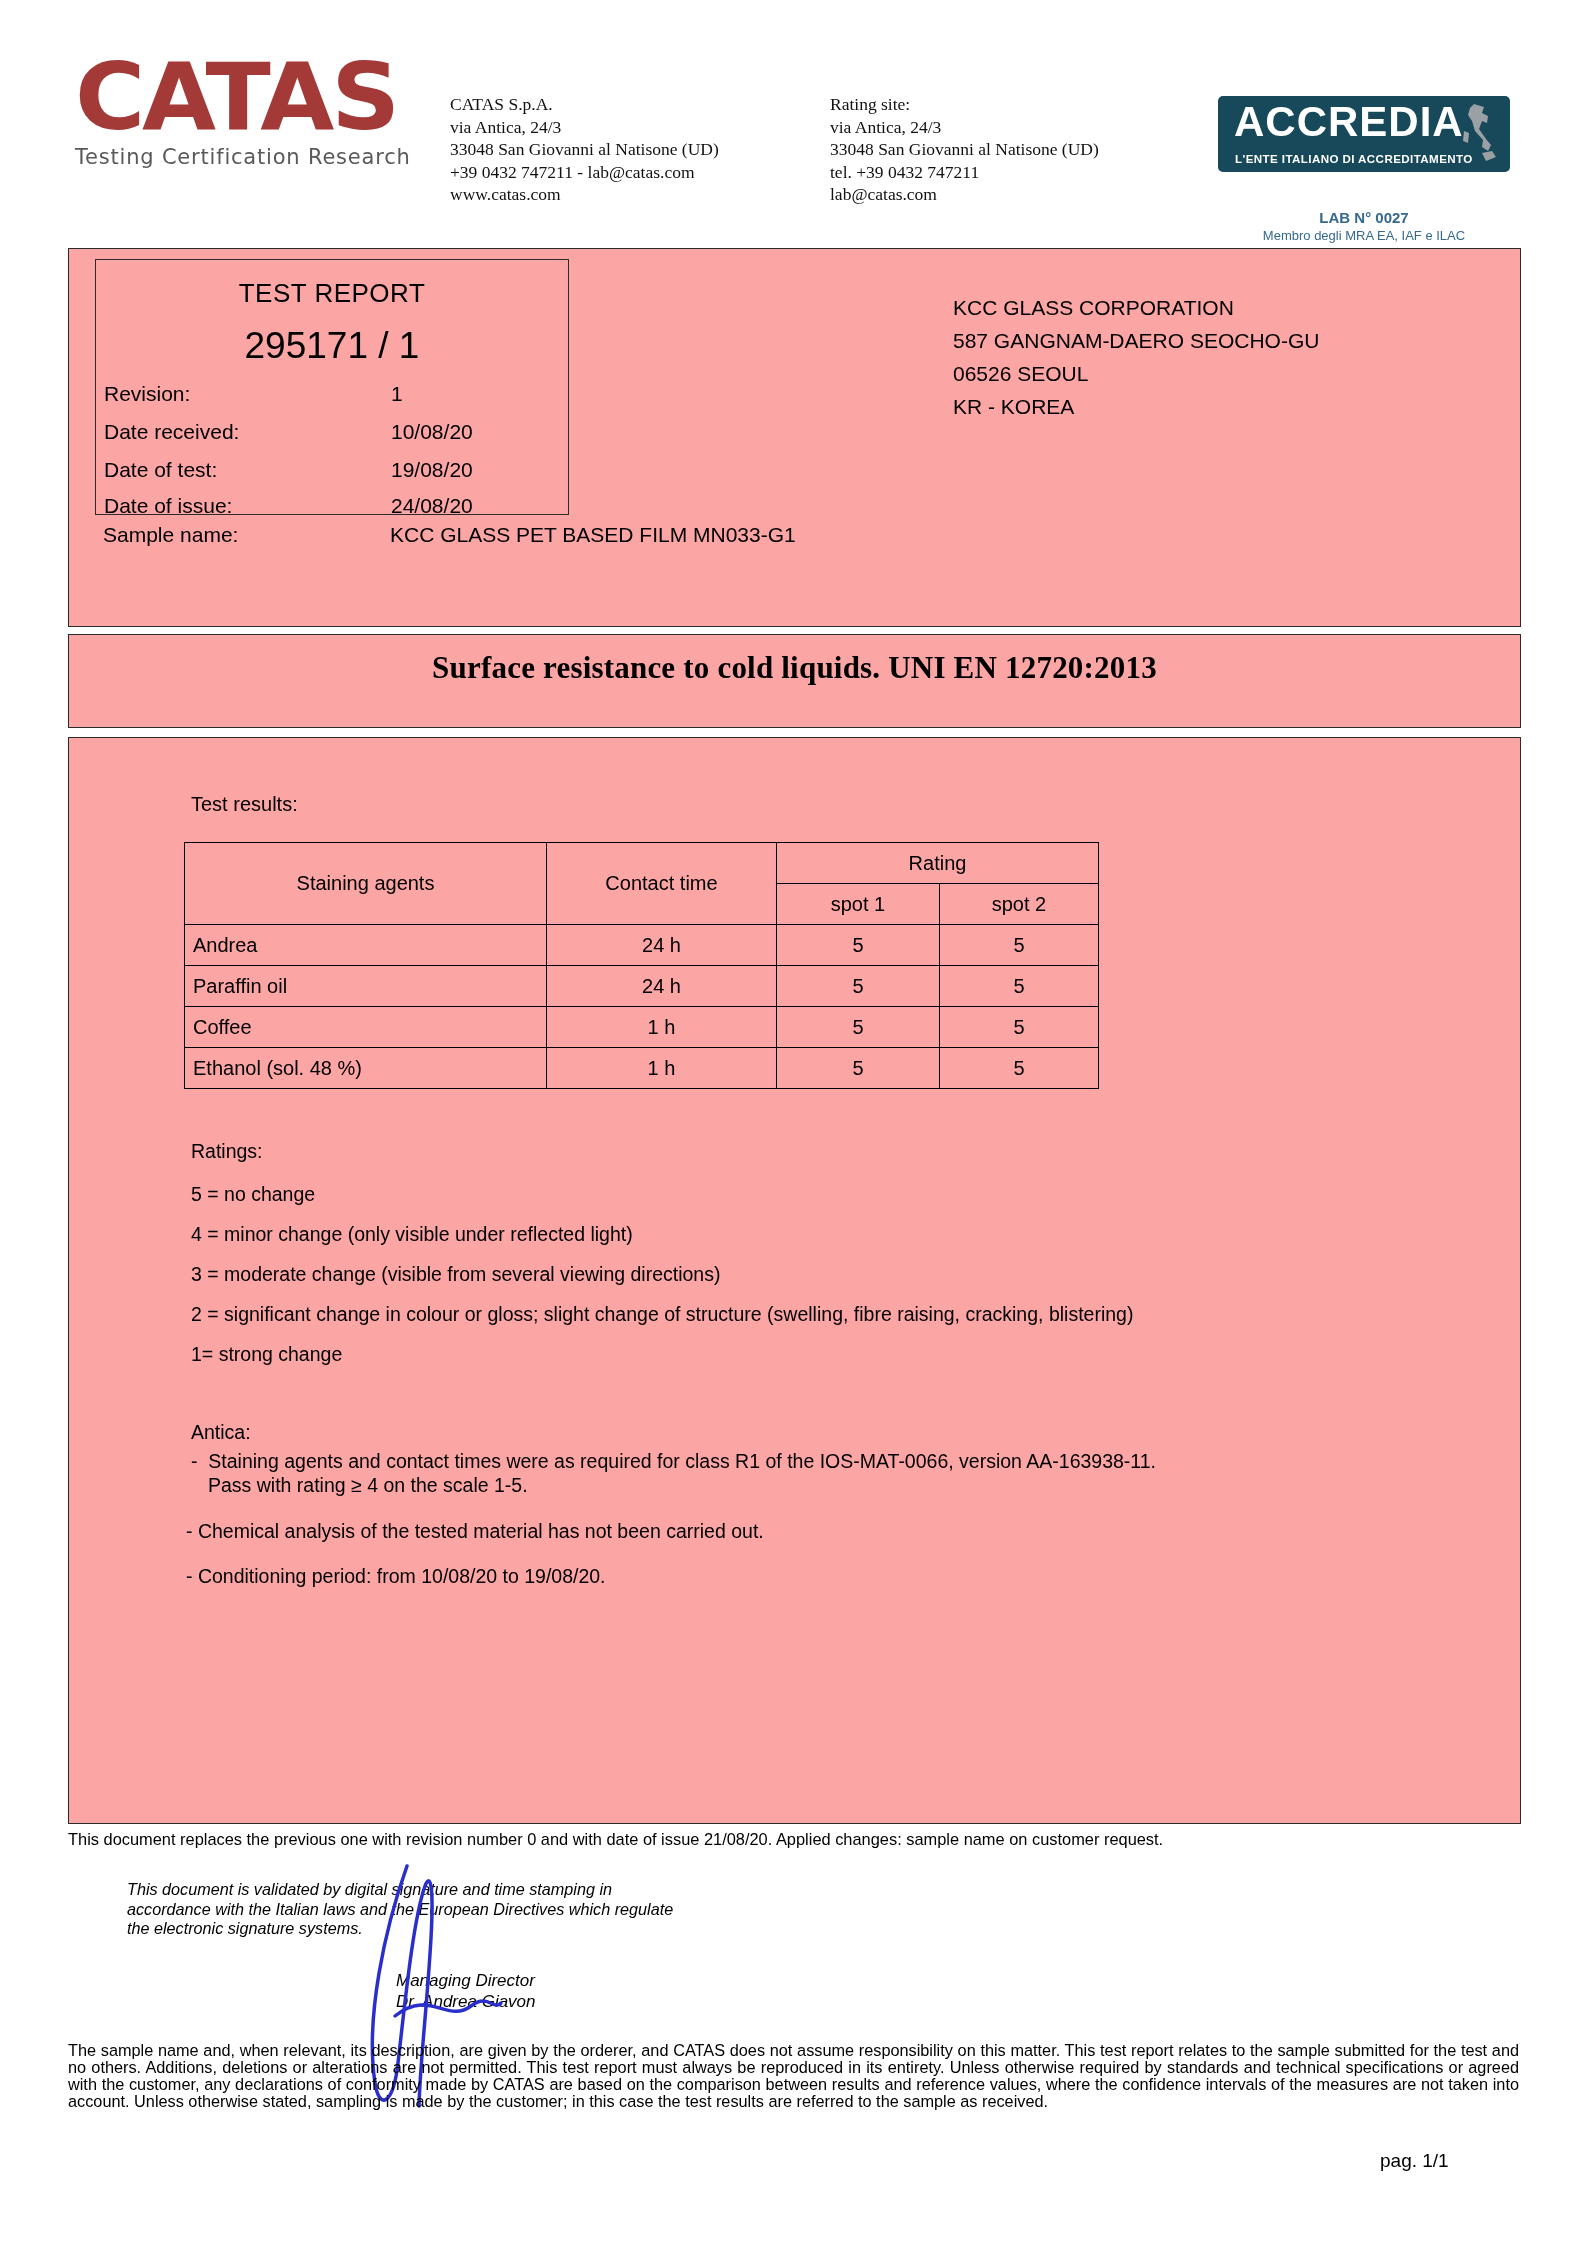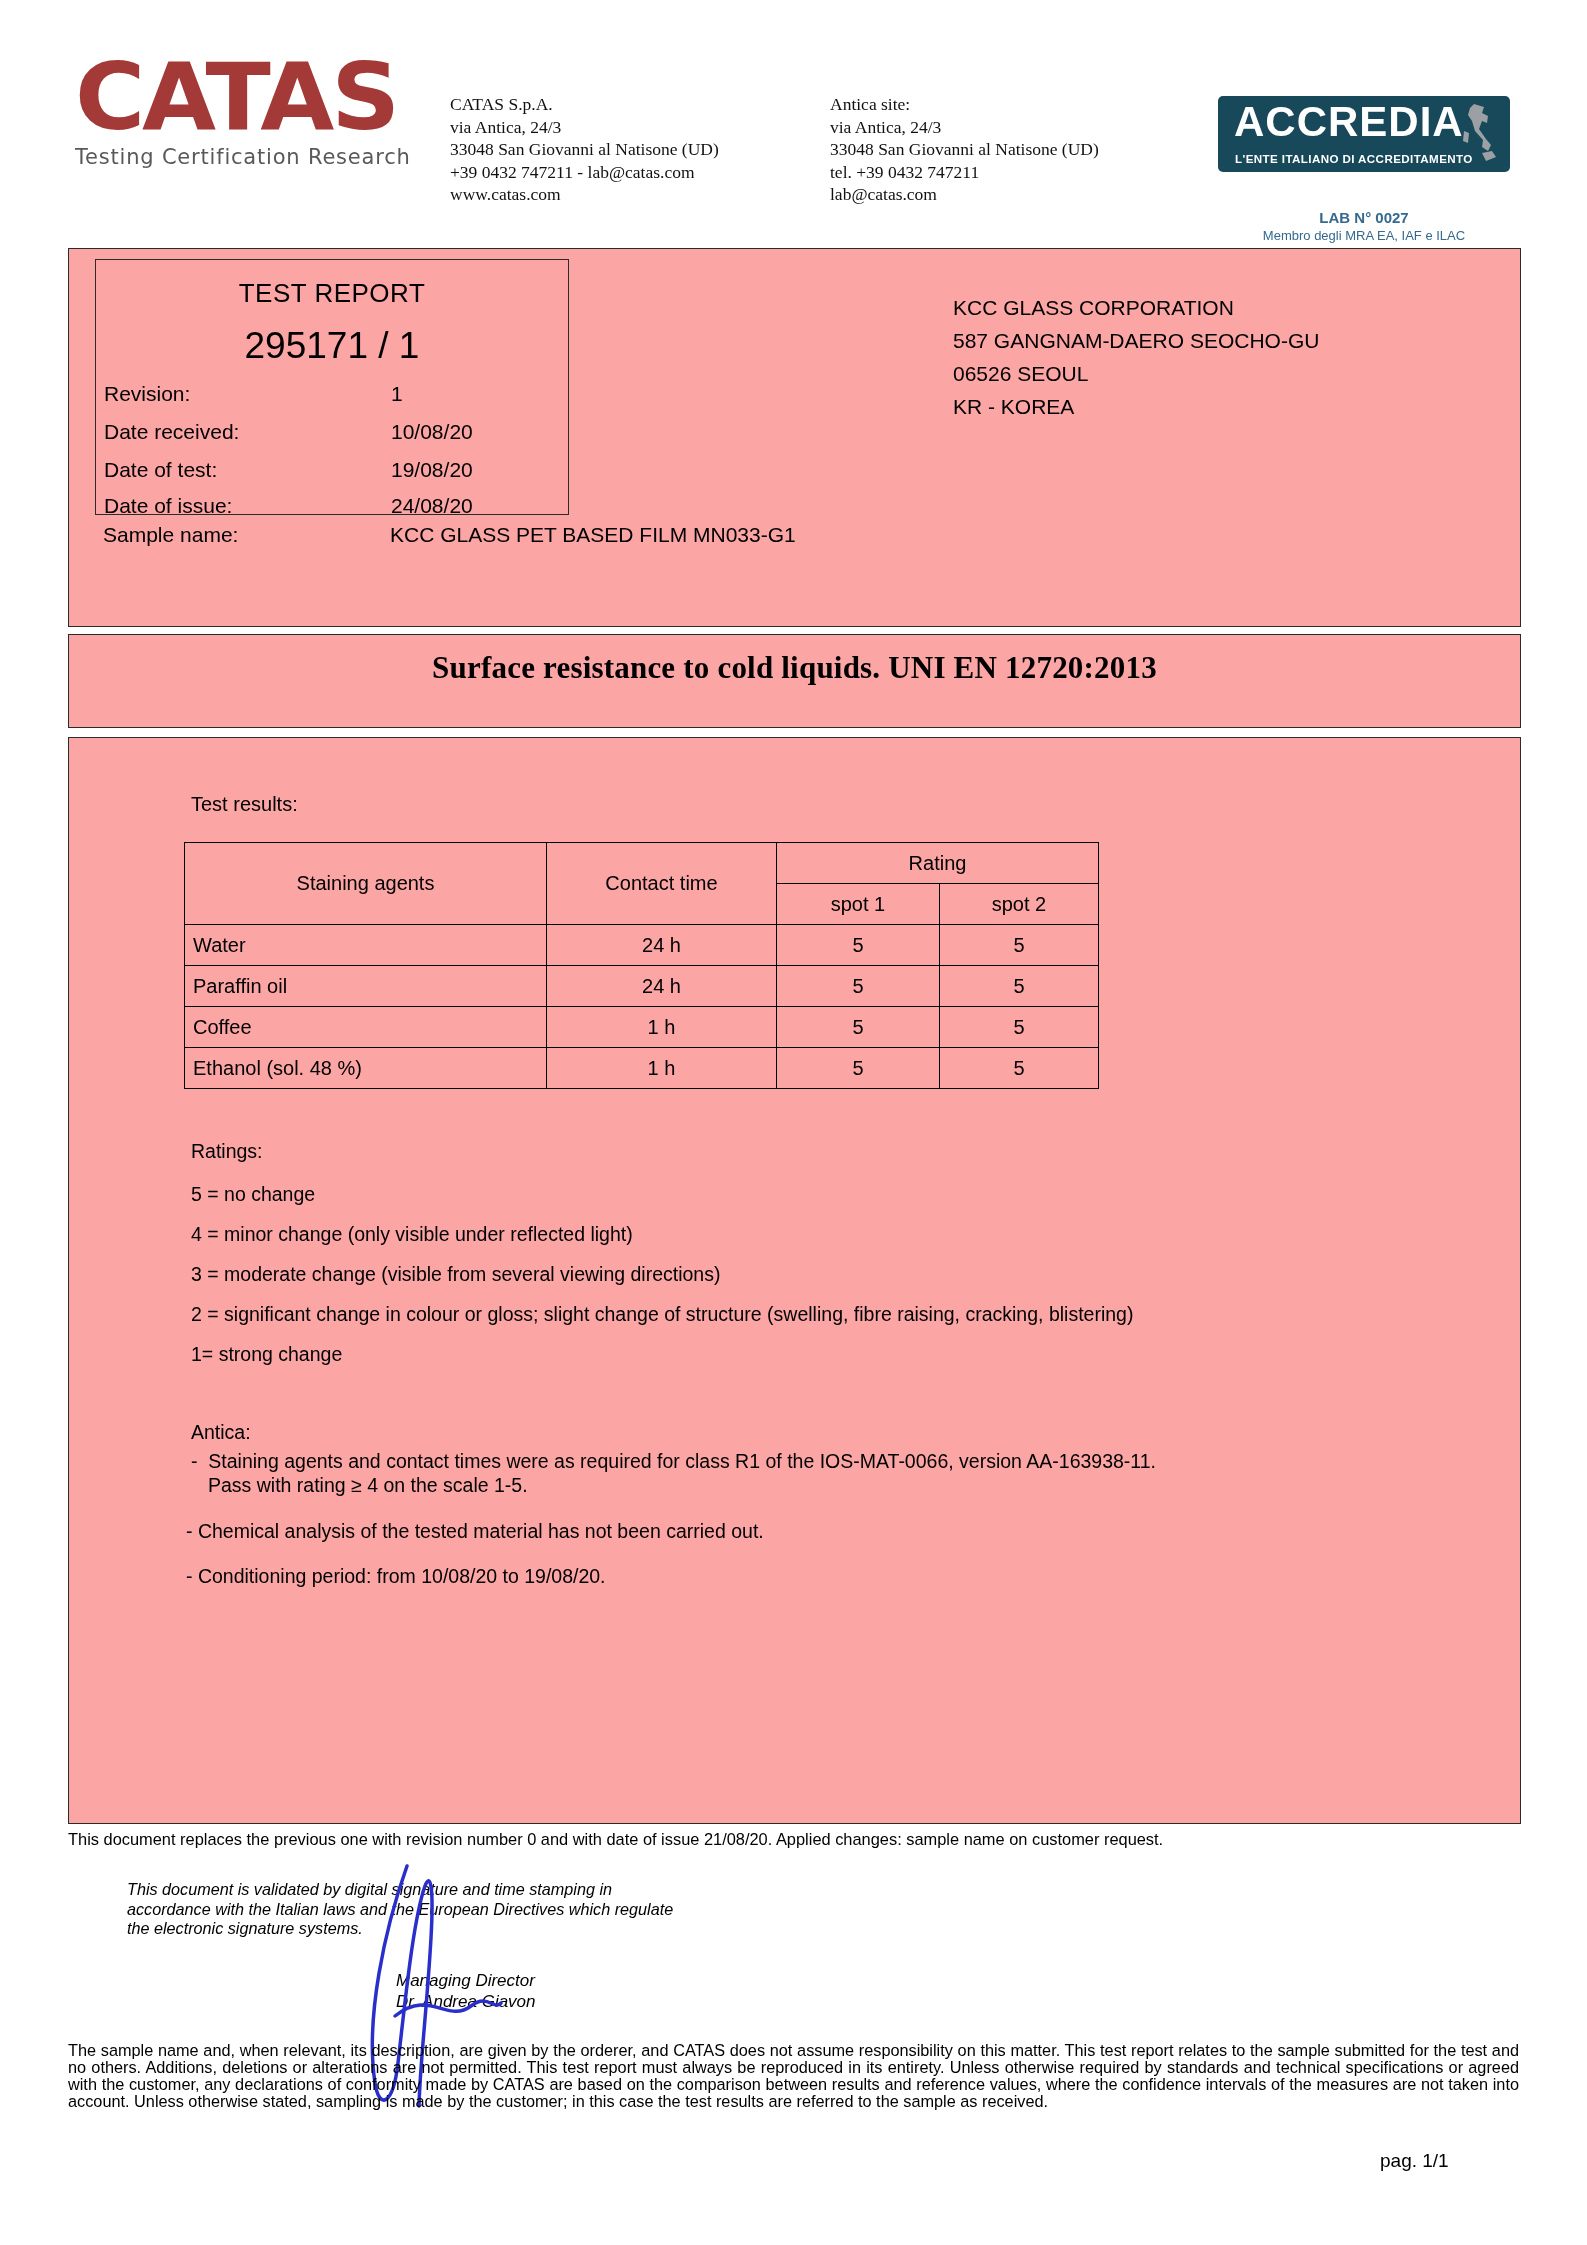--- a/index.html
+++ b/index.html
@@ -96,21 +96,21 @@
 
   <div class="abs addr" style="left:450px;top:93px;">
     <div>CATAS S.p.A.</div>
     <div>via Antica, 24/3</div>
     <div>33048 San Giovanni al Natisone (UD)</div>
     <div>+39 0432 747211 - lab@catas.com</div>
     <div>www.catas.com</div>
   </div>
 
   <div class="abs addr" style="left:830px;top:93px;">
-    <div>Antica site:</div>
+    <div>Rating site:</div>
     <div>via Antica, 24/3</div>
     <div>33048 San Giovanni al Natisone (UD)</div>
     <div>tel. +39 0432 747211</div>
     <div>lab@catas.com</div>
   </div>
 
   <div class="abs accredia-box" style="left:1218px;top:96px;">
     <div class="accredia-name">ACCREDIA</div>
     <div class="accredia-tagline">L'ENTE ITALIANO DI ACCREDITAMENTO</div>
     <svg class="abs" style="right:8px;top:7px;" width="44" height="62" viewBox="0 0 44 62">
@@ -176,21 +176,21 @@
           <tr>
         <th rowspan="2">Staining agents</th>
         <th rowspan="2">Contact time</th>
         <th colspan="2">Rating</th>
       </tr>
       <tr>
         <th>spot 1</th>
         <th>spot 2</th>
       </tr>
       <tr>
-        <td class="agent-cell">Water</td>
+        <td class="agent-cell">Andrea</td>
         <td>24 h</td>
         <td>5</td>
         <td>5</td>
       </tr>
       <tr>
         <td class="agent-cell">Paraffin oil</td>
         <td>24 h</td>
         <td>5</td>
         <td>5</td>
       </tr>

